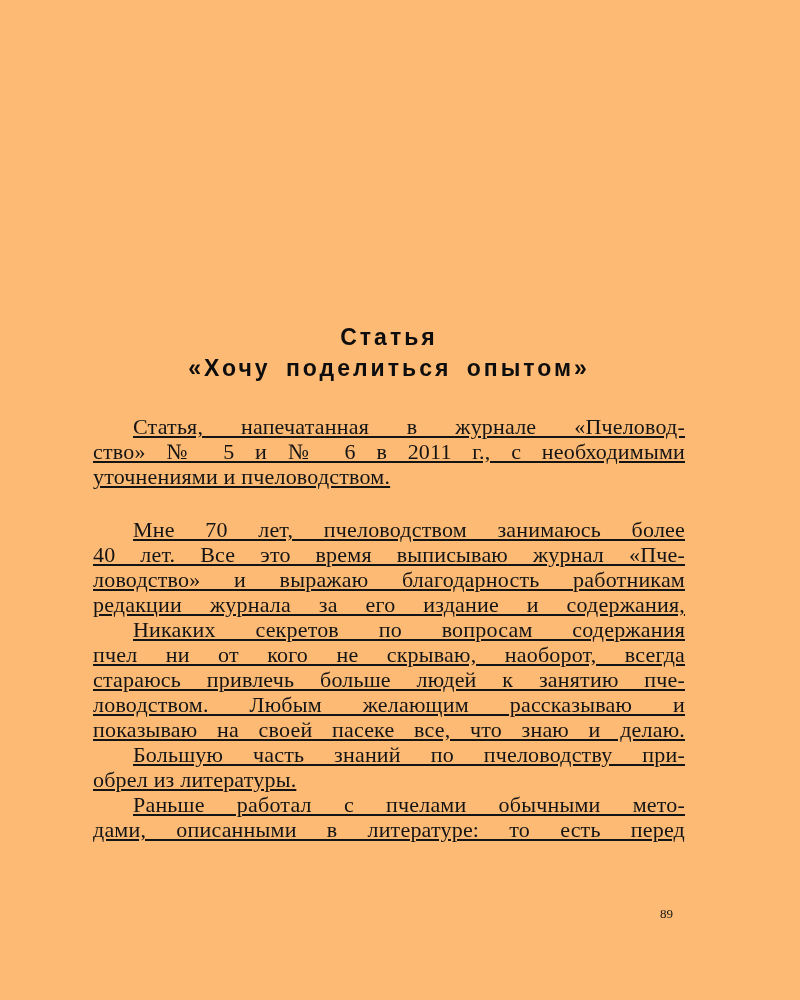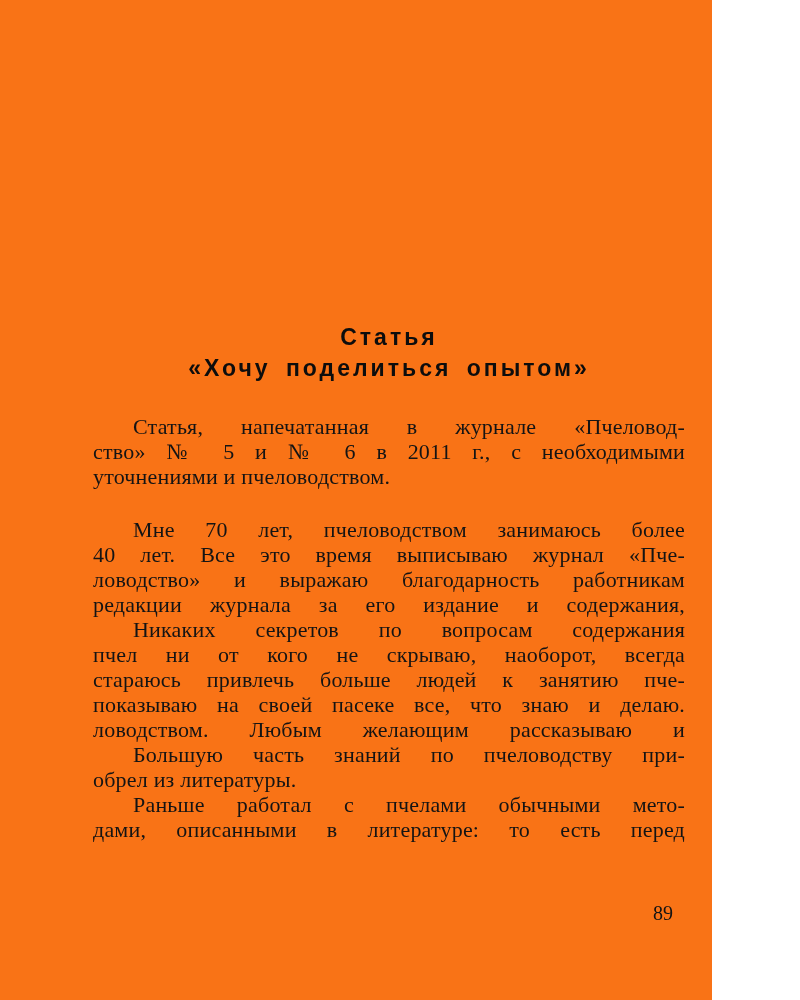--- a/index.html
+++ b/index.html
@@ -2,23 +2,23 @@
 <html lang="ru"><head>
 <meta charset="utf-8">
 <style>
   html, body {
     margin: 0;
     padding: 0;
     background: #ffffff;
   }
   .page {
     position: relative;
-    width: 712px;
+    width: 800px;
     height: 1000px;
-    background: #f97316;
+    background: #fdba74;
     overflow: hidden;
     font-family: "Liberation Serif", "DejaVu Serif", serif;
     color: #141414;
   }
   .content {
     position: absolute;
     left: 93px;
     top: 322px;
     width: 592px;
   }
@@ -43,36 +43,37 @@
   }
   .para {
     margin: 0;
   }
   .para.gap-after {
     margin-bottom: 28px;
   }
   .line {
     text-align: justify;
     text-align-last: justify;
+    text-decoration: underline;
   }
   .line.first {
     text-indent: 40px;
   }
   .line.last {
     text-align-last: left;
   }
   .folio {
     position: absolute;
     left: 93px;
     top: 901px;
     width: 592px;
     box-sizing: border-box;
     padding-right: 12px;
     text-align: right;
-    font-size: 20px;
+    font-size: 13px;
     line-height: 25px;
     color: #141414;
   }
 </style>
 </head>
 <body>
 
 <div class="page">
 
   <div class="content">
@@ -94,22 +95,22 @@
         <div class="line first">Мне 70 лет, пчеловодством занимаюсь более</div>
         <div class="line">40 лет. Все это время выписываю журнал «Пче-</div>
         <div class="line">ловодство» и выражаю благодарность работникам</div>
         <div class="line">редакции журнала за его издание и содержания,</div>
       </div>
 
       <div class="para">
         <div class="line first">Никаких секретов по вопросам содержания</div>
         <div class="line">пчел ни от кого не скрываю, наоборот, всегда</div>
         <div class="line">стараюсь привлечь больше людей к занятию пче-</div>
+        <div class="line">ловодством. Любым желающим рассказываю и</div>
         <div class="line">показываю на своей пасеке все, что знаю и делаю.</div>
-        <div class="line">ловодством. Любым желающим рассказываю и</div>
       </div>
 
       <div class="para">
         <div class="line first">Большую часть знаний по пчеловодству при-</div>
         <div class="line last">обрел из литературы.</div>
       </div>
 
       <div class="para">
         <div class="line first">Раньше работал с пчелами обычными мето-</div>
         <div class="line">дами, описанными в литературе: то есть перед</div>

